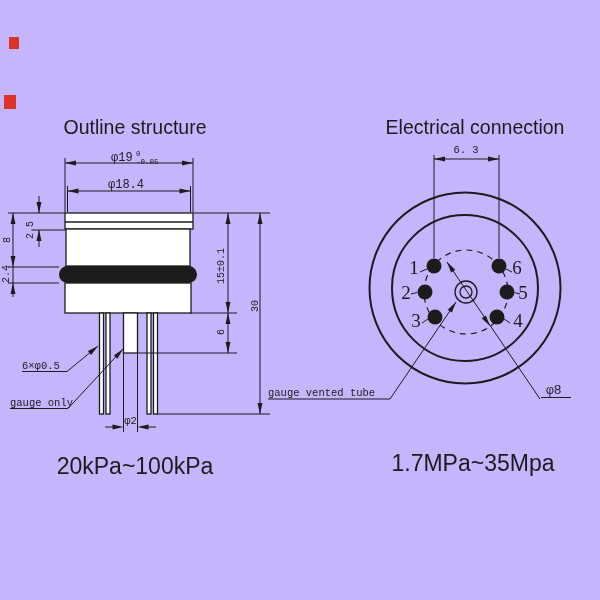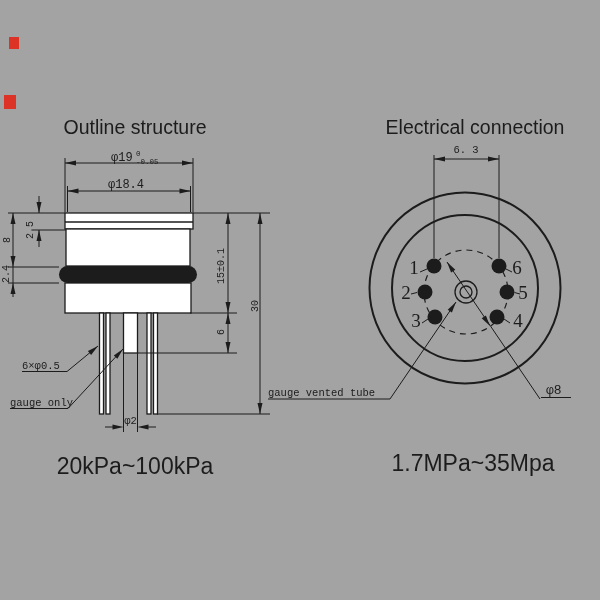--- a/index.html
+++ b/index.html
@@ -1,16 +1,16 @@
 <!DOCTYPE html>
 <html><head>
 <meta charset="utf-8">
 <style>
   html,body{margin:0;padding:0;background:#fff;}
-  .canvas{position:relative;width:600px;height:600px;background:#a3a3a3;overflow:hidden;}
+  .canvas{position:relative;width:600px;height:600px;background:#c4b5fd;overflow:hidden;}
   svg{position:absolute;left:0;top:0;}
   .ln{stroke:#1c1c1c;stroke-width:1.3;fill:none;}
   .thin{stroke:#1c1c1c;stroke-width:1;fill:none;}
   .thick{stroke:#1c1c1c;stroke-width:2;fill:none;}
   .dash{stroke:#1c1c1c;stroke-width:1.2;fill:none;stroke-dasharray:6 5;}
   .fil{fill:#1c1c1c;stroke:none;}
   .wfill{fill:#ffffff;stroke:#1c1c1c;stroke-width:1.3;}
   text{fill:#1c1c1c;stroke:none;}
   .fs-title{font:19.5px "Liberation Sans", sans-serif;}
   .fs-range{font:23px "Liberation Sans", sans-serif;}

